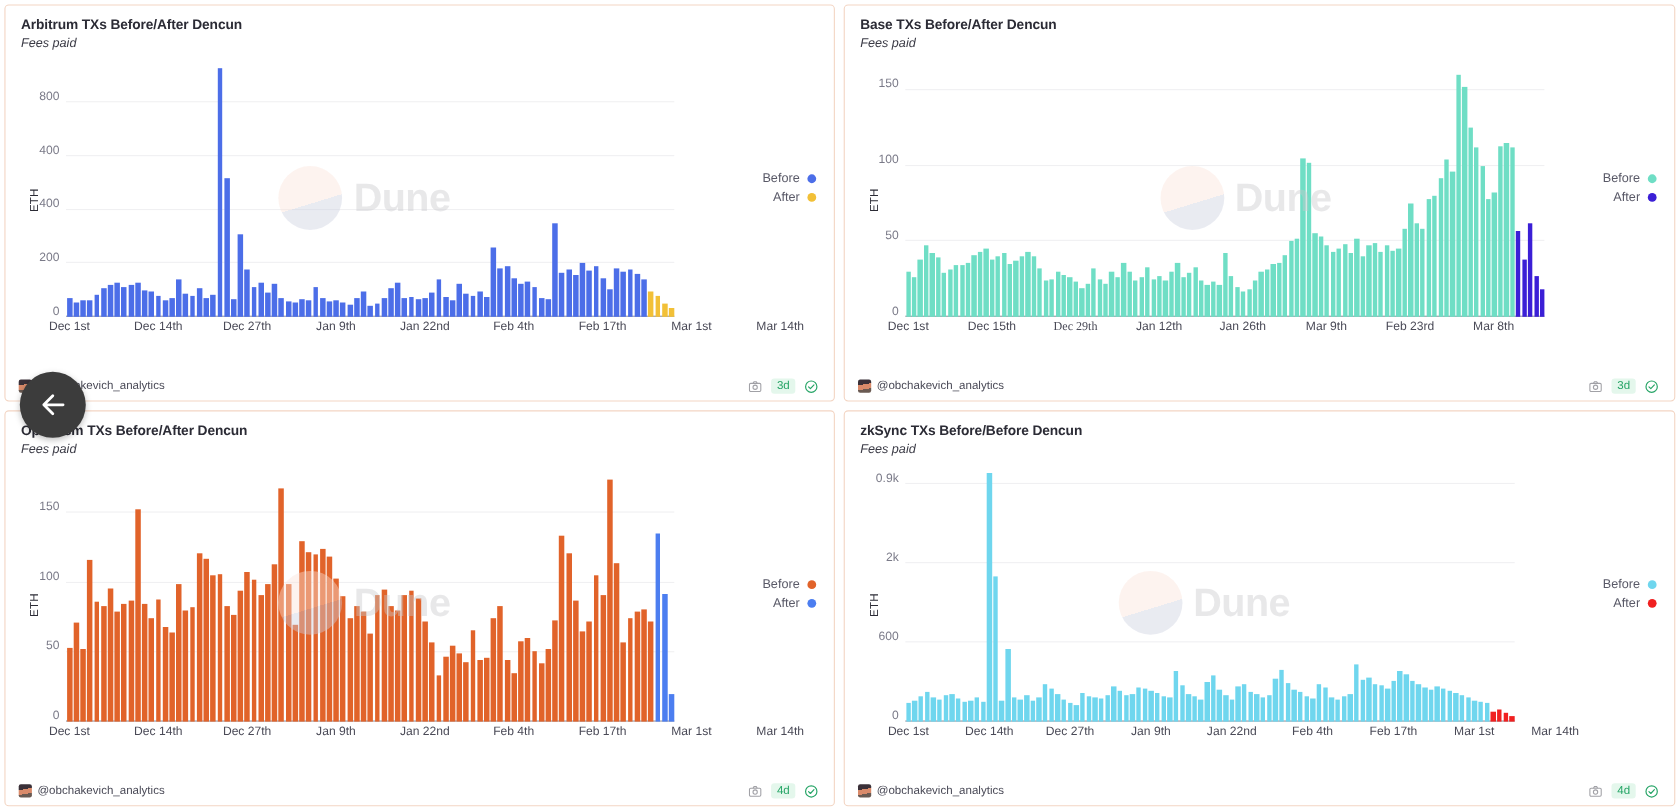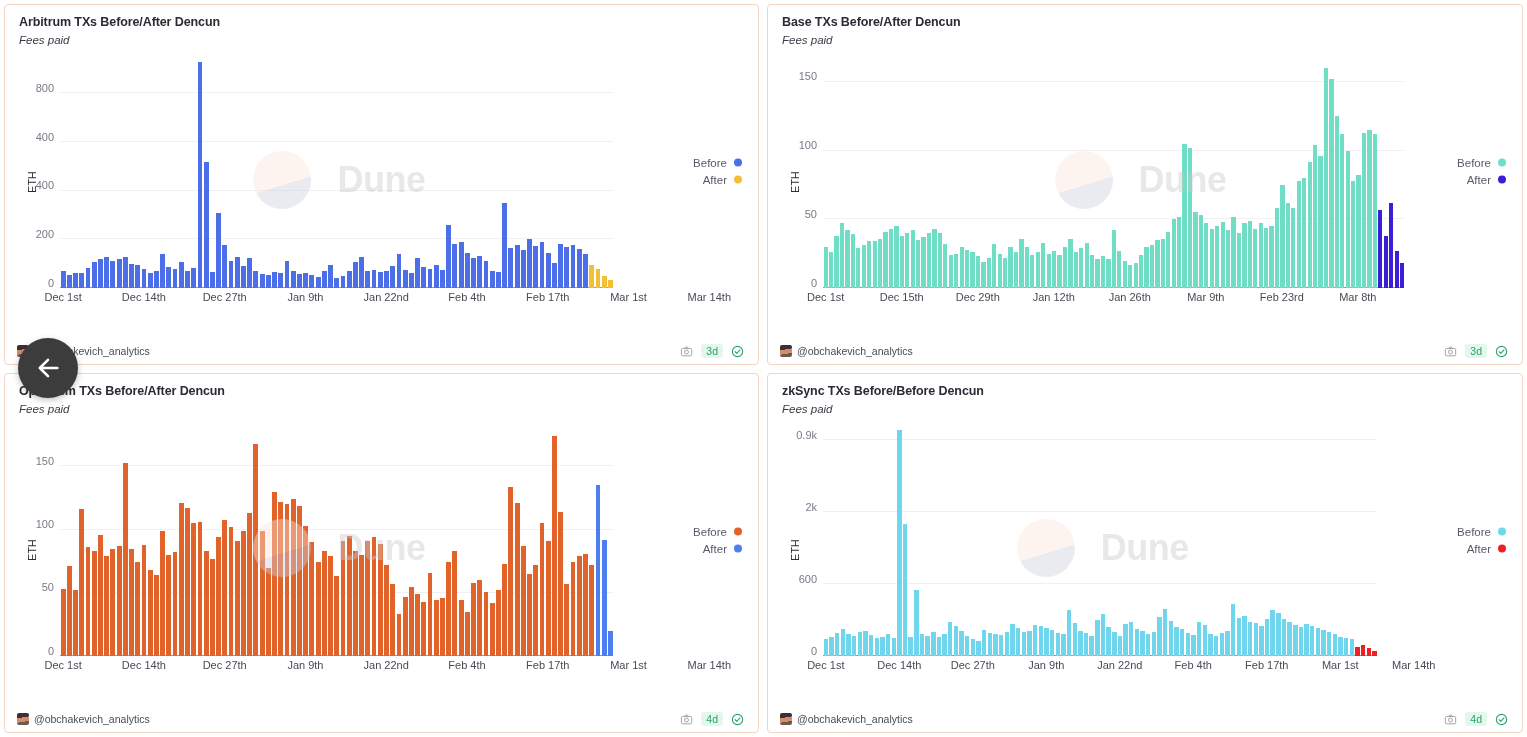--- a/index.html
+++ b/index.html
@@ -129,21 +129,21 @@
     display: flex; align-items: center; gap: 8px;
   }
   .cam-icon { opacity: .55; display:block; }
   .age-badge {
     background: #e4f7ec; color: #27a567;
     font-size: 10.5px; padding: 1px 5px; border-radius: 3px;
   }
   .check-icon { display:block; }
   .watermark {
     position: absolute;
-    display: flex; align-items: center; gap: 26px;
+    display: flex; align-items: center; gap: 10px;
     pointer-events: none;
     opacity: .42;
   }
   .wm-circle {
     width: 58px; height: 58px; border-radius: 50%;
     background: linear-gradient(163deg, #fbe3da 0 57%, #ccd0e0 57% 100%);
   }
   .wm-text {
     font-size: 36px; font-weight: bold; color: #c9c9cd;
     letter-spacing: -0.5px;
@@ -833,21 +833,21 @@
             <div class="bar" style="height: 16.0714%;">
               <i style="background: rgb(59, 31, 214);"></i>
             </div>
             <div class="bar" style="height: 10.7143%;">
               <i style="background: rgb(59, 31, 214);"></i>
             </div>
           </div>
           <div class="xlabels">
             <div class="xlab" style="left: 0.46729%;">Dec 1st</div>
             <div class="xlab" style="left: 13.5514%;">Dec 15th</div>
-            <div class="xlab" style="left: 26.6355%;">Dec 29th</div>
+            <div class="xlab" style="left: 26.6355%; font-family: Liberation Serif, serif;">Dec 29th</div>
             <div class="xlab" style="left: 39.7196%;">Jan 12th</div>
             <div class="xlab" style="left: 52.8037%;">Jan 26th</div>
             <div class="xlab" style="left: 65.8879%;">Mar 9th</div>
             <div class="xlab" style="left: 78.972%;">Feb 23rd</div>
             <div class="xlab" style="left: 92.0561%;">Mar 8th</div>
           </div>
         </div>
         <div class="watermark" style="left: 38%; top: 38%;">
           <div class="wm-circle"></div>
           <div class="wm-text">Dune</div>

